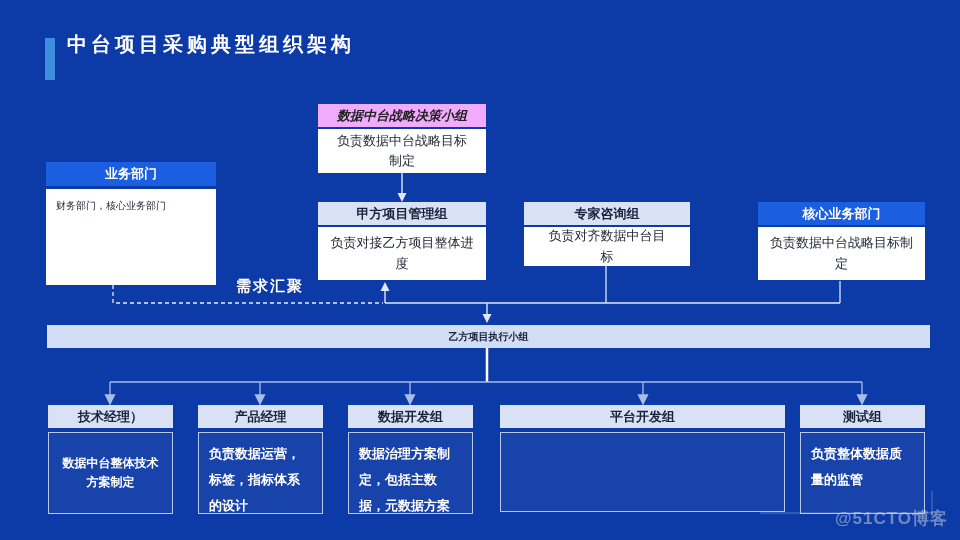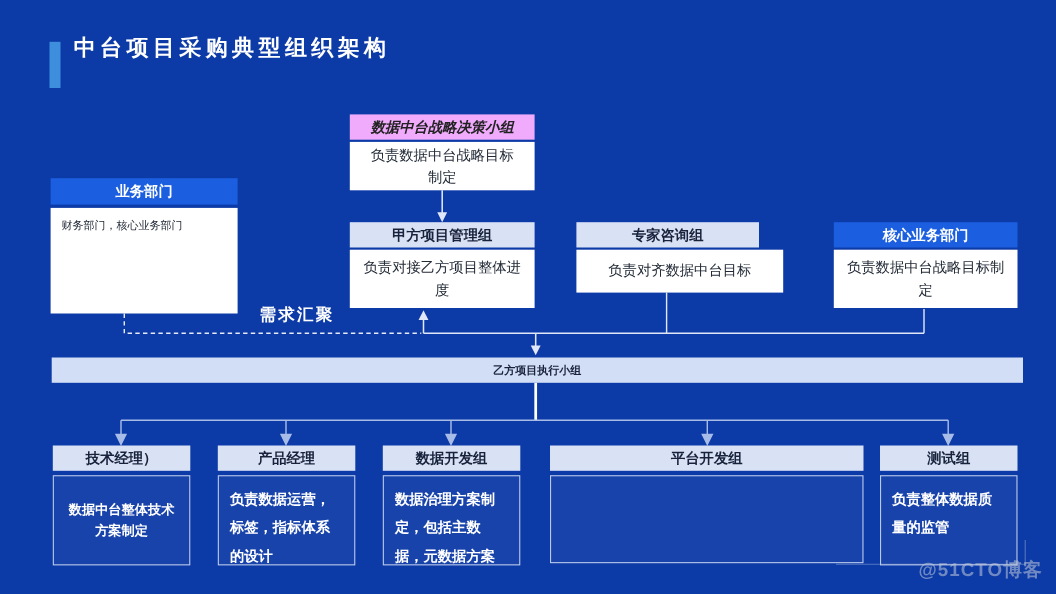--- a/index.html
+++ b/index.html
@@ -33,21 +33,21 @@
   .strategy-body{left:318px;top:129px;width:168px;height:44px;padding:0 13px;}
   .business-hdr{left:46px;top:162px;width:170px;height:24px;}
   .business-body{
     left:46px;top:189px;width:170px;height:96px;background:#ffffff;
     color:#222a36;font-size:10px;font-weight:500;line-height:2.2;
     padding:6px 10px;text-align:left;
   }
   .partya-hdr{left:318px;top:202px;width:168px;}
   .partya-body{left:318px;top:227px;width:168px;height:53px;padding:0 8px;}
   .expert-hdr{left:524px;top:202px;width:166px;}
-  .expert-body{left:524px;top:227px;width:188px;height:39px;padding:0 22px;}
+  .expert-body{left:524px;top:227px;width:166px;height:39px;padding:0 22px;}
   .change-hdr{left:758px;top:202px;width:167px;}
   .change-body{left:758px;top:227px;width:167px;height:53px;padding:0 10px;}
   
   .demand{
     left:195px;top:277px;width:150px;text-align:center;
     color:#ffffff;font-size:15px;font-weight:bold;letter-spacing:2px;
   }
   
   .bar{
     left:47px;top:325px;width:883px;height:23px;background:#d2def5;

